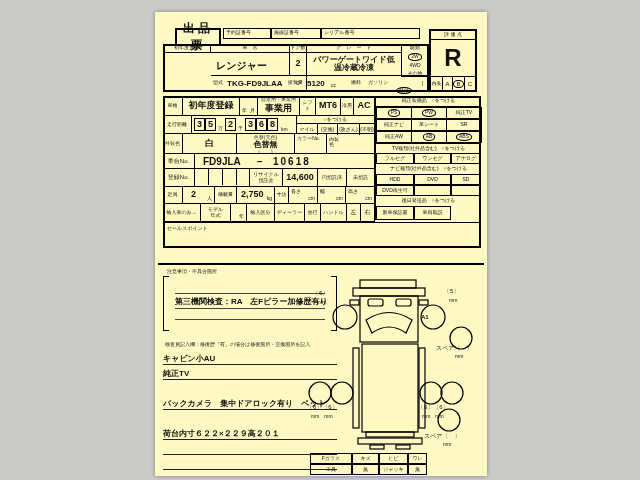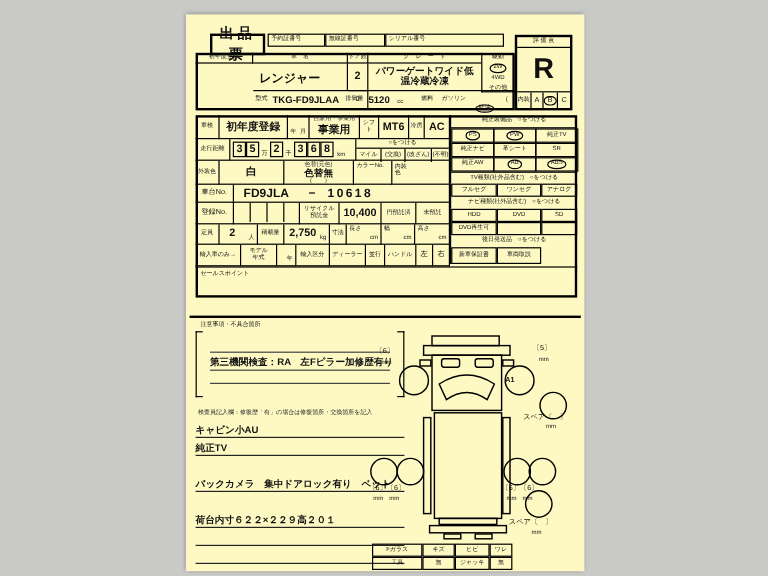--- a/index.html
+++ b/index.html
@@ -148,21 +148,21 @@
   </div>
 
   <div class="a f t5" style="left:8px;top:157px;width:32px;height:18px;border-right:1px solid #000;border-bottom:1px solid #000">登録No.</div>
   <div class="a" style="left:40px;top:157px;width:55px;height:18px;border-right:1px solid #000;border-bottom:1px solid #000">
     <span class="a" style="left:13px;top:0;width:1px;height:16px;background:#000"></span>
     <span class="a" style="left:27px;top:0;width:1px;height:16px;background:#000"></span>
     <span class="a" style="left:41px;top:0;width:1px;height:16px;background:#000"></span>
   </div>
   <div class="a f t4 pre" style="left:95px;top:157px;width:33px;height:18px;border-right:1px solid #000;border-bottom:1px solid #000">リサイクル
 預託金</div>
-  <div class="a f b9" style="left:128px;top:157px;width:35px;height:18px;border-right:1px solid #000;border-bottom:1px solid #000">10,400</div>
+  <div class="a f b9" style="left:128px;top:157px;width:35px;height:18px;border-right:1px solid #000;border-bottom:1px solid #000">14,600</div>
   <div class="a f t4" style="left:163px;top:157px;width:29px;height:18px;border-right:1px solid #000;border-bottom:1px solid #000">円預託済</div>
   <div class="a f t4" style="left:192px;top:157px;width:28px;height:18px;border-right:1px solid #000;border-bottom:1px solid #000">未預託</div>
 
   <div class="a f t4" style="left:8px;top:175px;width:20px;height:17px;border-right:1px solid #000;border-bottom:1px solid #000">定員</div>
   <div class="a" style="left:28px;top:175px;width:32px;height:17px;border-right:1px solid #000;border-bottom:1px solid #000">
     <span class="a b9" style="left:8px;top:3px">2</span>
     <span class="a t4" style="right:2px;bottom:2px">人</span>
   </div>
   <div class="a f t4" style="left:60px;top:175px;width:22px;height:17px;border-right:1px solid #000;border-bottom:1px solid #000">積載量</div>
   <div class="a" style="left:82px;top:175px;width:38px;height:17px;border-right:1px solid #000;border-bottom:1px solid #000">

